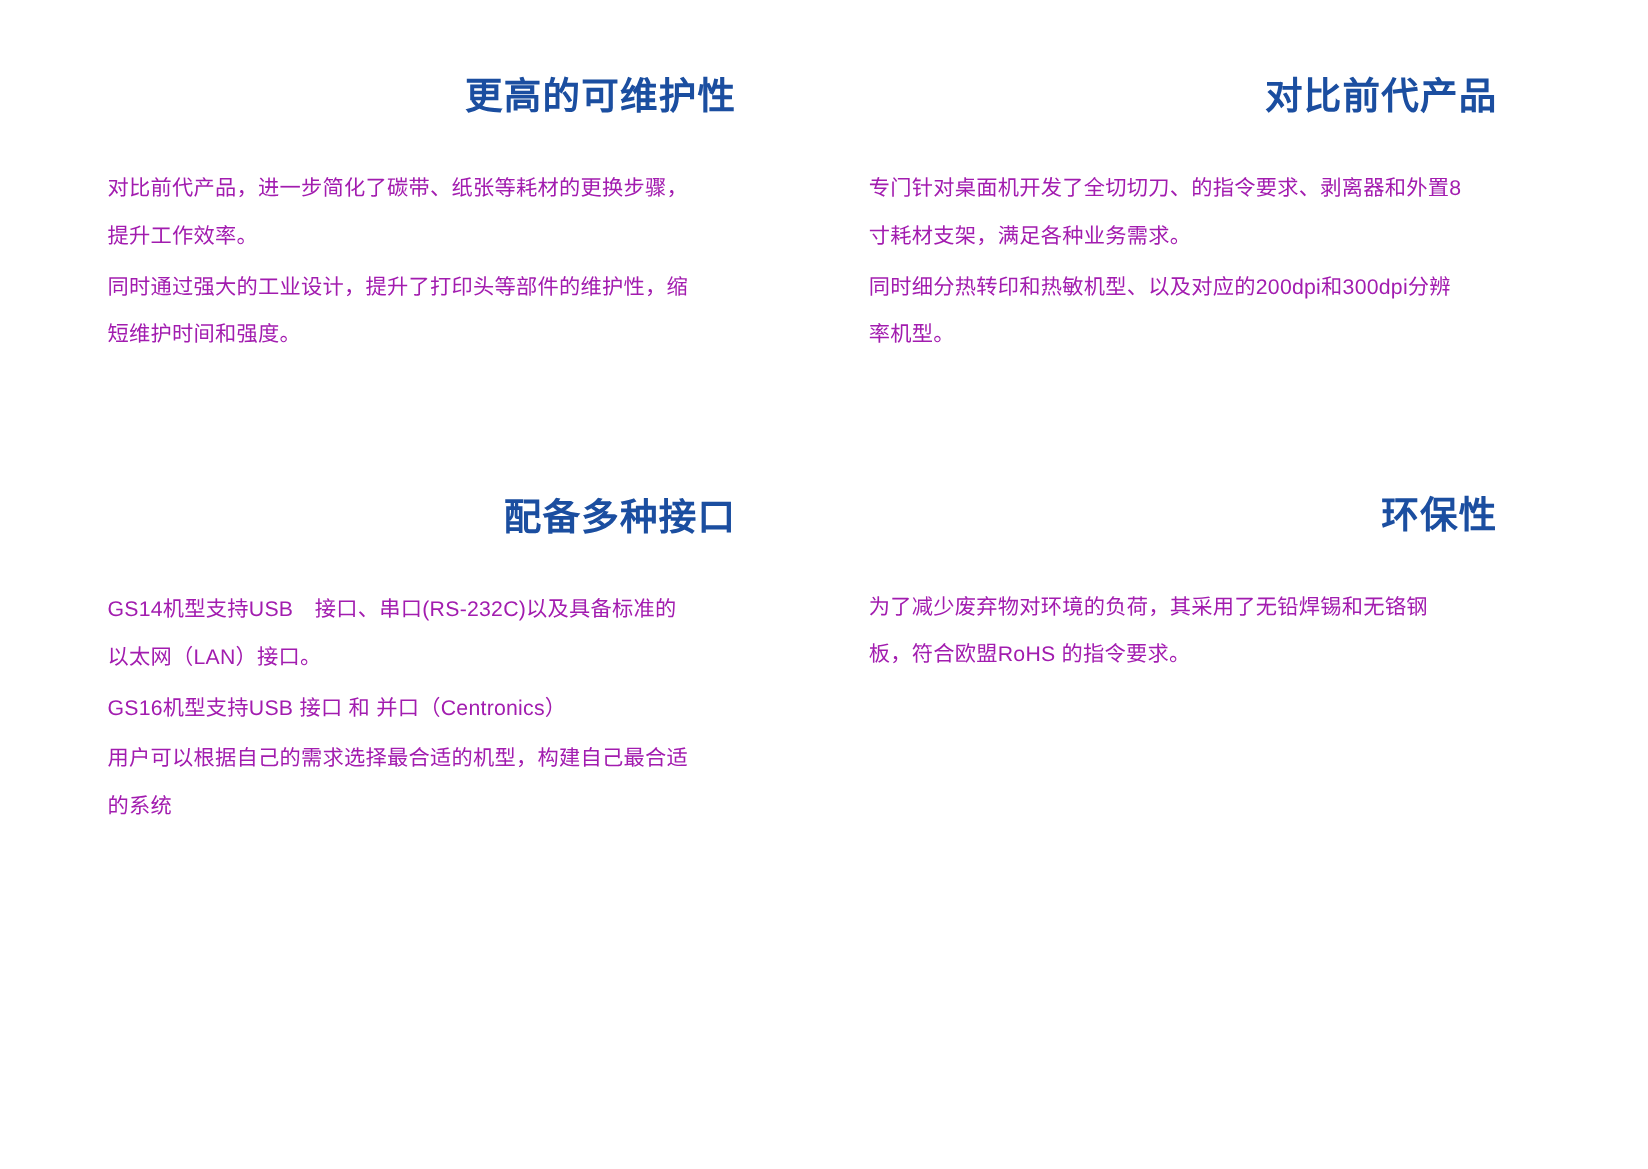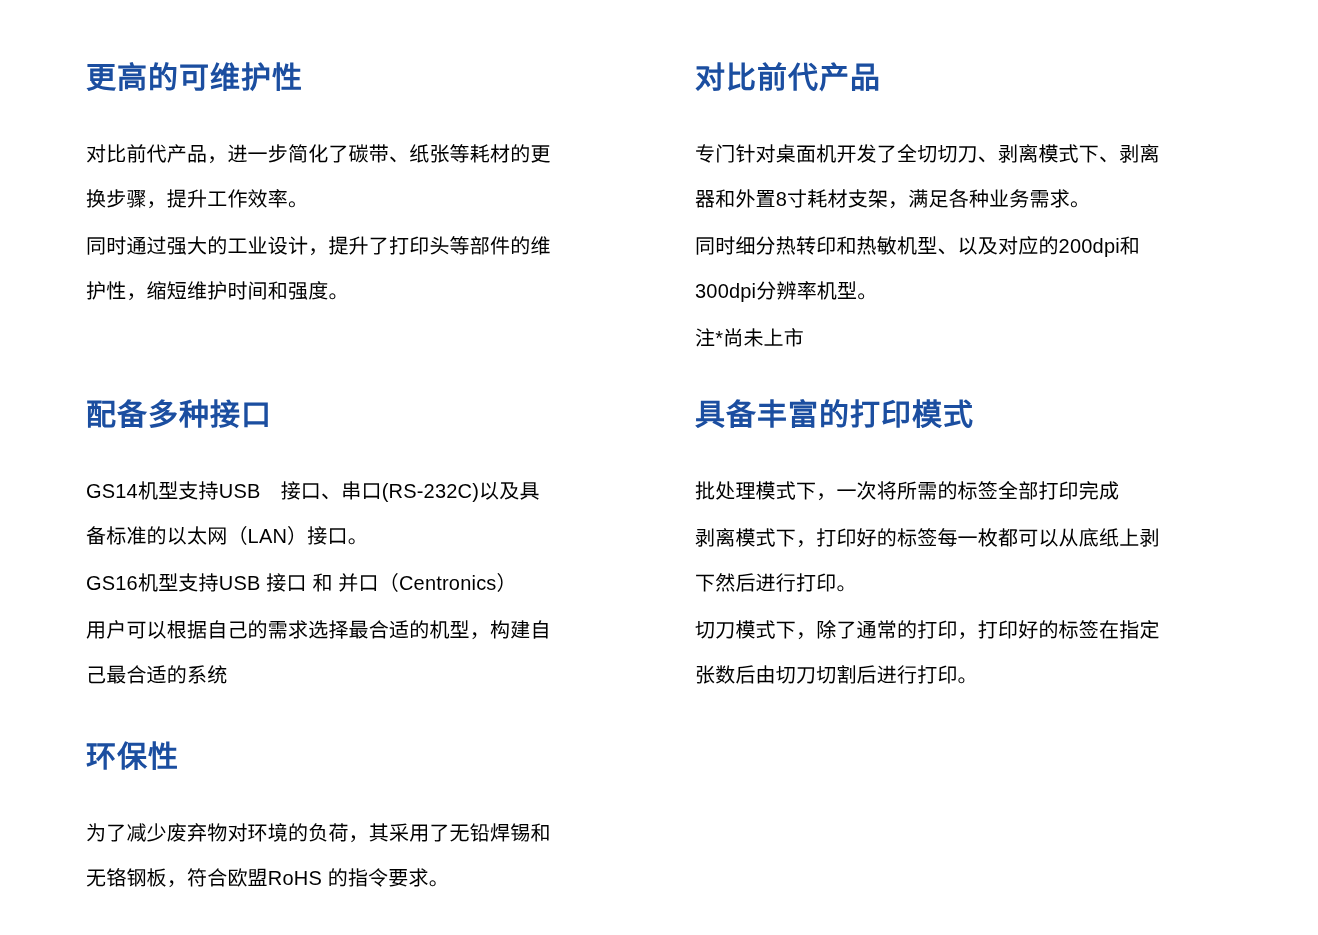--- a/index.html
+++ b/index.html
@@ -44,25 +44,26 @@
   .section {
     box-sizing: border-box;
   }
   .section-title {
     color: #1b4ea0;
     font-size: 30px;
     font-weight: bold;
     letter-spacing: 1px;
     margin: 0 0 36px 0;
     line-height: 1.2;
+    text-align: right;
   }
   .section-body {
-    font-size: 20px;
+    font-size: 17px;
     line-height: 2.25;
-    color: #000000;
+    color: #a21caf;
     letter-spacing: 0.2px;
   }
   .para {
     margin: 0 0 2px 0;
     max-width: 470px;
   }
   .para.wide {
     max-width: 475px;
   }
   
@@ -84,48 +85,37 @@
           <p class="para">对比前代产品，进一步简化了碳带、纸张等耗材的更换步骤，提升工作效率。</p>
           <p class="para">同时通过强大的工业设计，提升了打印头等部件的维护性，缩短维护时间和强度。</p>
         </div>
       </section>
     </div>
 
     <div class="col col-right row1">
       <section class="section">
         <h2 class="section-title">对比前代产品</h2>
         <div class="section-body">
-          <p class="para wide">专门针对桌面机开发了全切切刀、剥离模式下、剥离器和外置8寸耗材支架，满足各种业务需求。</p>
+          <p class="para wide">专门针对桌面机开发了全切切刀、的指令要求、剥离器和外置8寸耗材支架，满足各种业务需求。</p>
           <p class="para wide">同时细分热转印和热敏机型、以及对应的200dpi和300dpi分辨率机型。</p>
-          <p class="para wide">注*尚未上市</p>
         </div>
       </section>
     </div>
 
     <div class="col col-left row2">
       <section class="section">
         <h2 class="section-title">配备多种接口</h2>
         <div class="section-body">
           <p class="para">GS14机型支持USB　接口、串口(RS-232C)以及具备标准的以太网（LAN）接口。</p>
           <p class="para">GS16机型支持USB 接口 和 并口（Centronics）</p>
           <p class="para">用户可以根据自己的需求选择最合适的机型，构建自己最合适的系统</p>
         </div>
       </section>
     </div>
 
-    <div class="col col-right row2">
-      <section class="section">
-        <h2 class="section-title">具备丰富的打印模式</h2>
-        <div class="section-body">
-          <p class="para wide">批处理模式下，一次将所需的标签全部打印完成</p>
-          <p class="para wide">剥离模式下，打印好的标签每一枚都可以从底纸上剥下然后进行打印。</p>
-          <p class="para wide">切刀模式下，除了通常的打印，打印好的标签在指定张数后由切刀切割后进行打印。</p>
-        </div>
-      </section>
-    </div>
 
     <div class="col col-left row3">
       <section class="section">
         <h2 class="section-title">环保性</h2>
         <div class="section-body">
           <p class="para">为了减少废弃物对环境的负荷，其采用了无铅焊锡和无铬钢板，符合欧盟RoHS 的指令要求。</p>
         </div>
       </section>
     </div>
 

